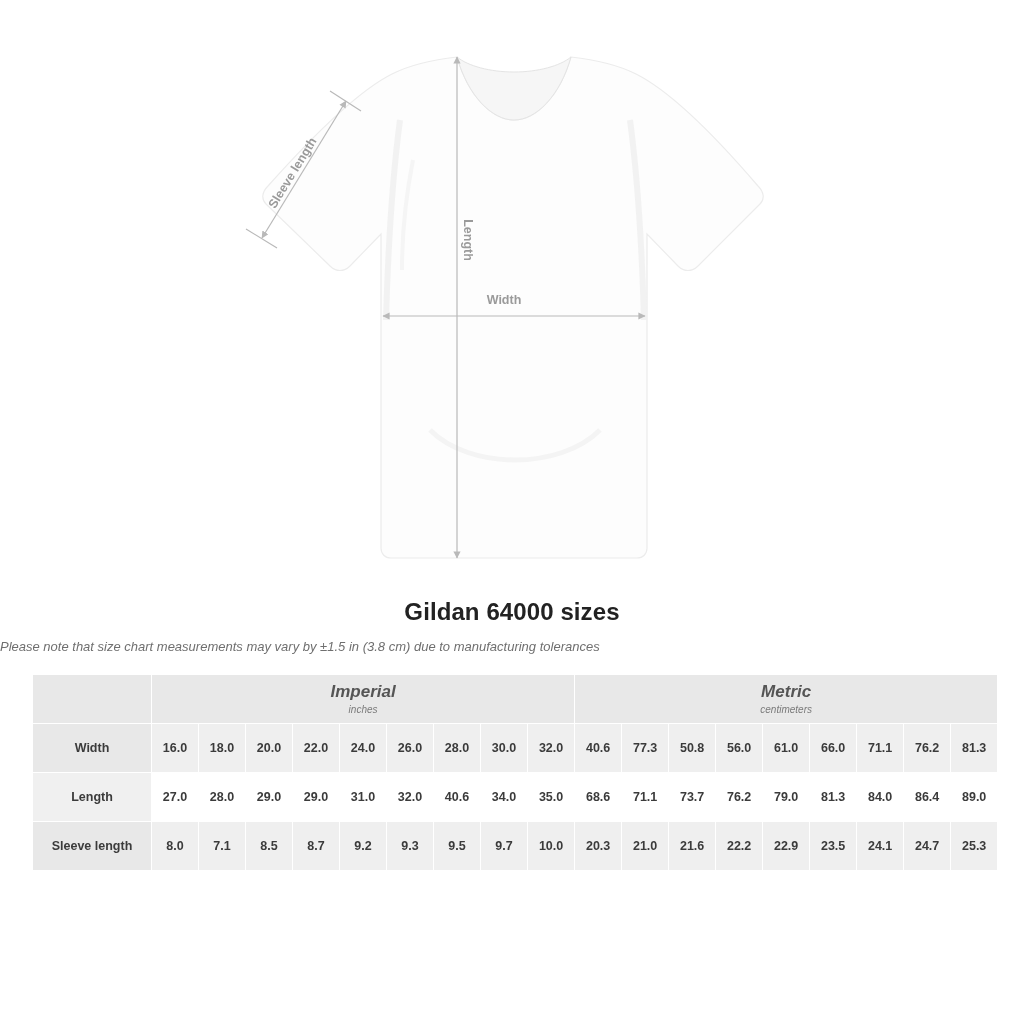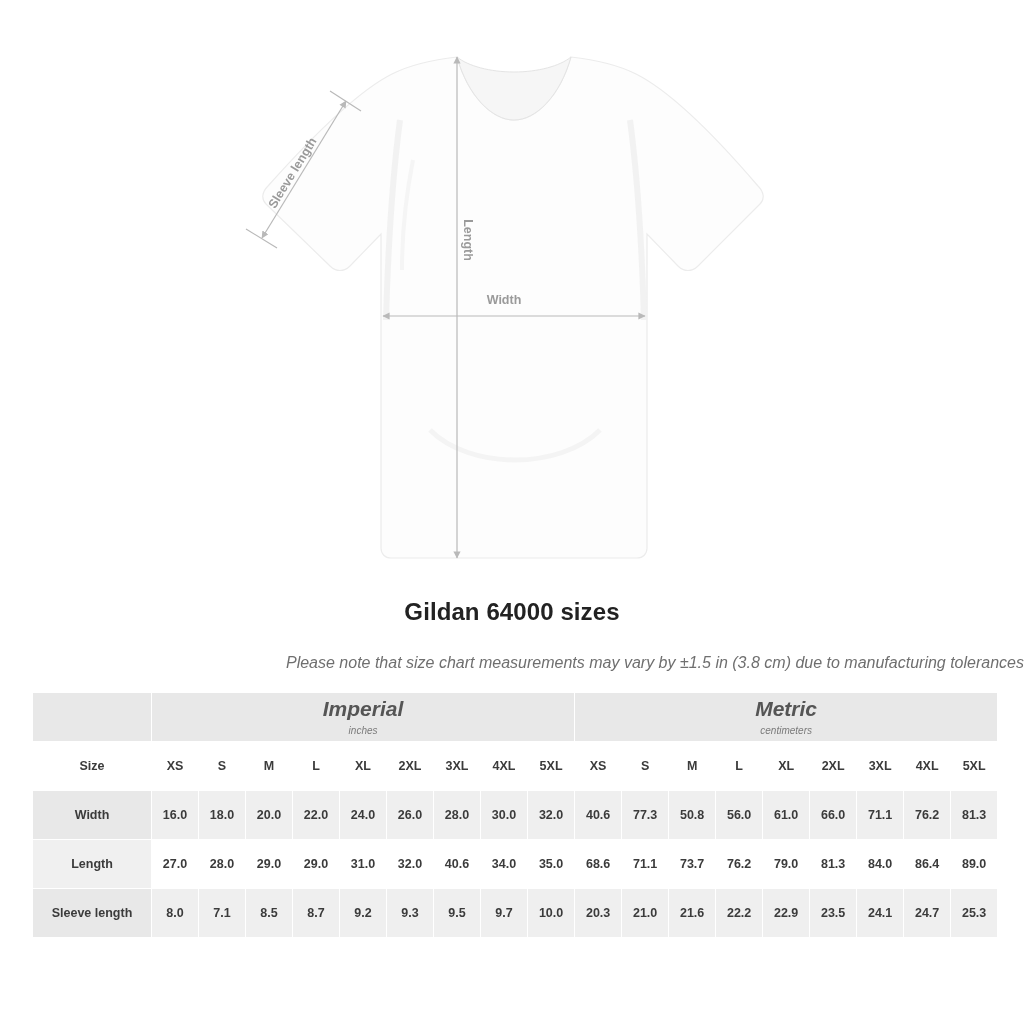--- a/index.html
+++ b/index.html
@@ -35,25 +35,25 @@
   
   .chart-title {
     text-align: center;
     font-size: 24px;
     font-weight: bold;
     color: #222222;
     margin-top: 8px;
     letter-spacing: 0.1px;
   }
   .chart-note {
-    text-align: right;
-    font-size: 16px;
+    text-align: left;
+    font-size: 13px;
     font-style: italic;
     color: #6f6f6f;
-    margin-top: 28px;
+    margin-top: 13px;
   }
 
   
   .table-wrap {
     margin: 20px 32px 0 32px;
   }
   table.size-chart {
     border-collapse: separate;
     border-spacing: 1px;
     width: 960px;
@@ -69,21 +69,21 @@
     color: #3b3b3b;
     padding: 0;
     height: 48px;
     vertical-align: middle;
   }
   .unit-head {
     height: 62px;
     background: #e8e8e8 !important;
   }
   .unit-head .unit-name {
-    font-size: 21px;
+    font-size: 17px;
     font-style: italic;
     font-weight: bold;
     color: #555555;
     line-height: 1.25;
   }
   .unit-head .unit-sub {
     font-size: 10px;
     font-style: italic;
     font-weight: normal;
     color: #7a7a7a;
@@ -223,41 +223,20 @@
           <tr>
             <td class="corner-cell"></td>
             <td class="unit-head" colspan="9">
               <div class="unit-name">Imperial</div>
               <div class="unit-sub">inches</div>
             </td>
             <td class="unit-head" colspan="9">
               <div class="unit-name">Metric</div>
               <div class="unit-sub">centimeters</div>
             </td>
-          </tr>
-          <tr>
-            <td class="size-word">Size</td>
-            <td class="col-head">XS</td>
-            <td class="col-head">S</td>
-            <td class="col-head">M</td>
-            <td class="col-head">L</td>
-            <td class="col-head">XL</td>
-            <td class="col-head">2XL</td>
-            <td class="col-head">3XL</td>
-            <td class="col-head">4XL</td>
-            <td class="col-head">5XL</td>
-            <td class="col-head">XS</td>
-            <td class="col-head">S</td>
-            <td class="col-head">M</td>
-            <td class="col-head">L</td>
-            <td class="col-head">XL</td>
-            <td class="col-head">2XL</td>
-            <td class="col-head">3XL</td>
-            <td class="col-head">4XL</td>
-            <td class="col-head">5XL</td>
           </tr>
           <tr>
             <td class="row-label">Width</td>
             <td class="value">16.0</td>
             <td class="value">18.0</td>
             <td class="value">20.0</td>
             <td class="value">22.0</td>
             <td class="value">24.0</td>
             <td class="value">26.0</td>
             <td class="value">28.0</td>

